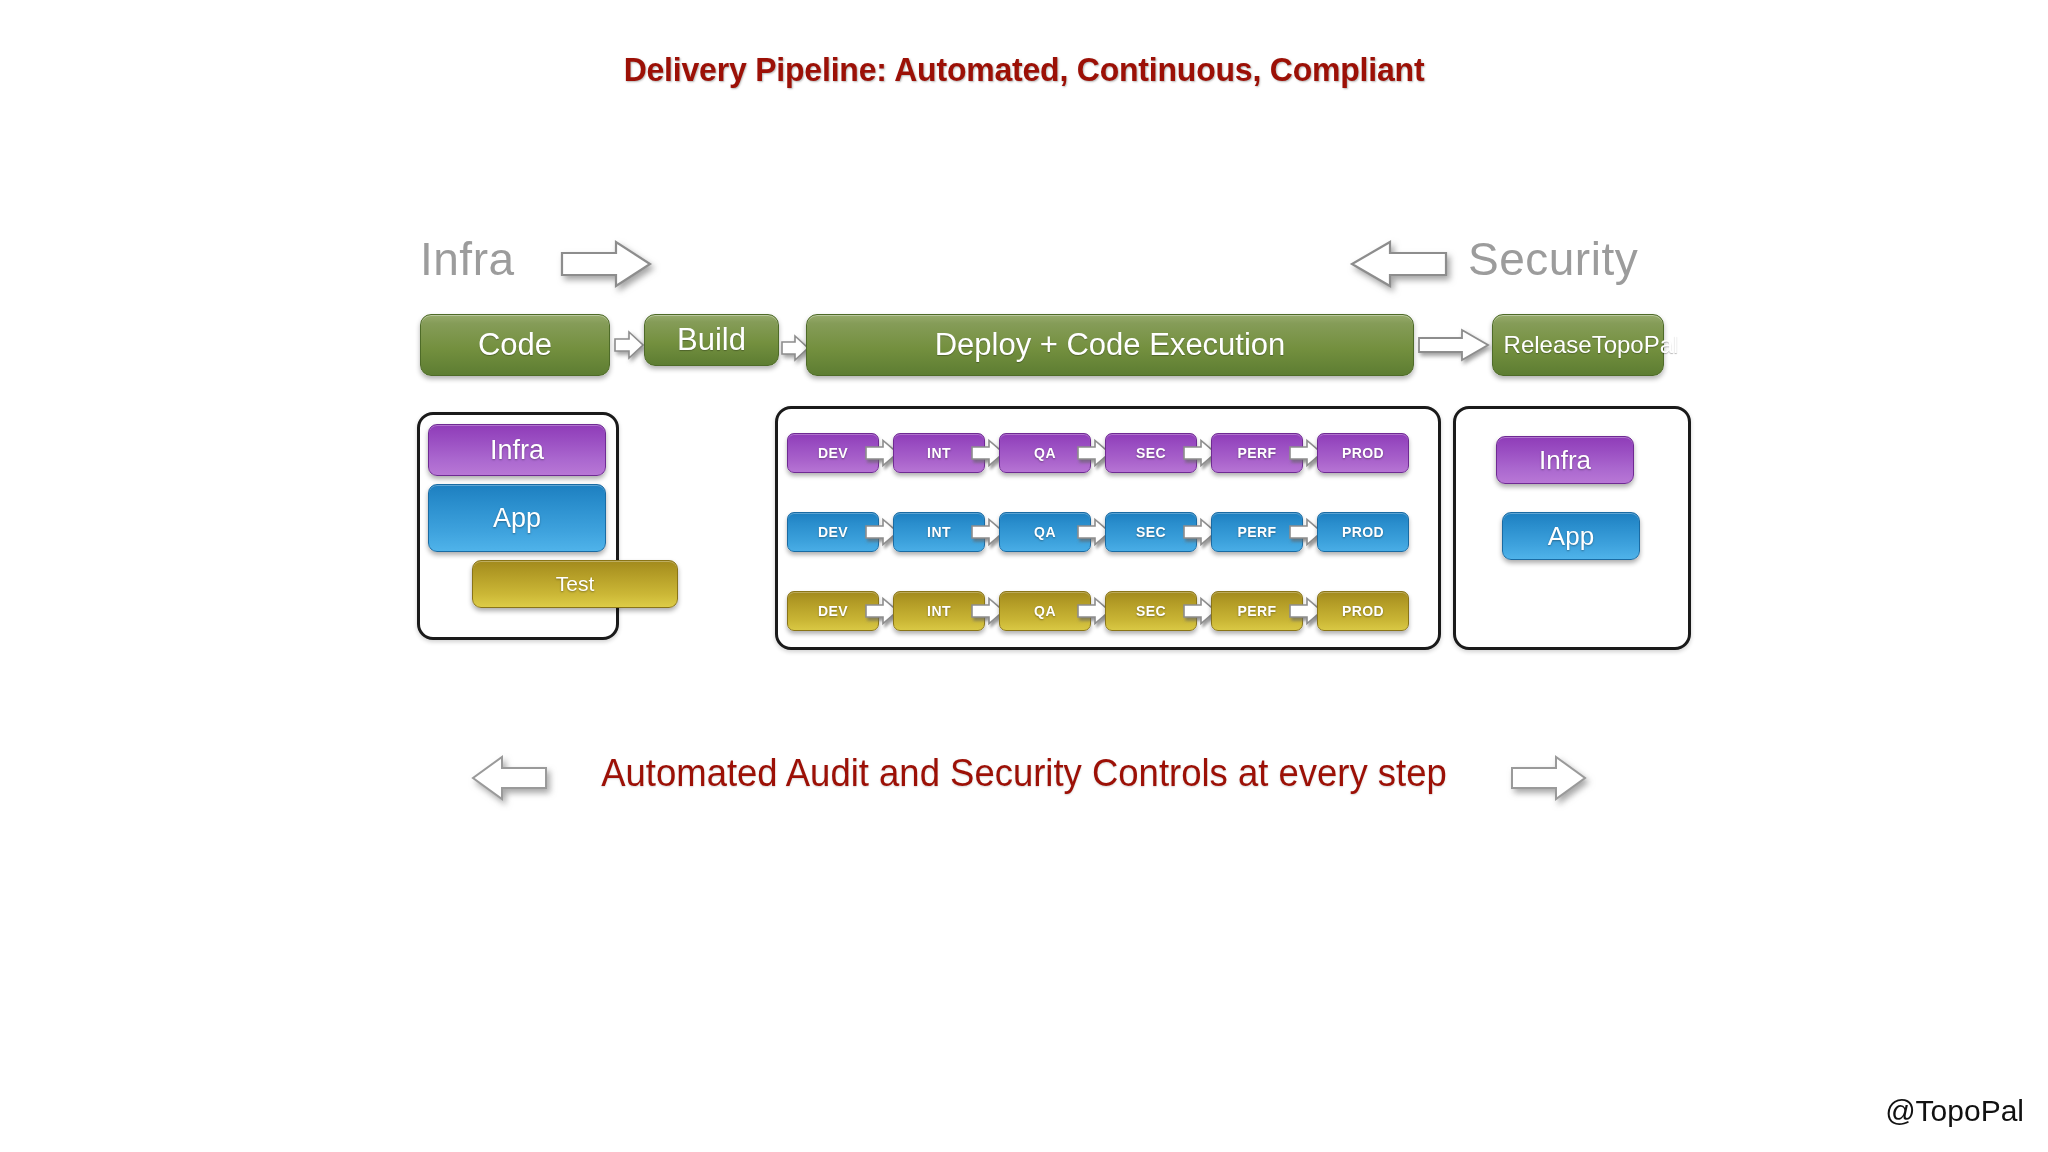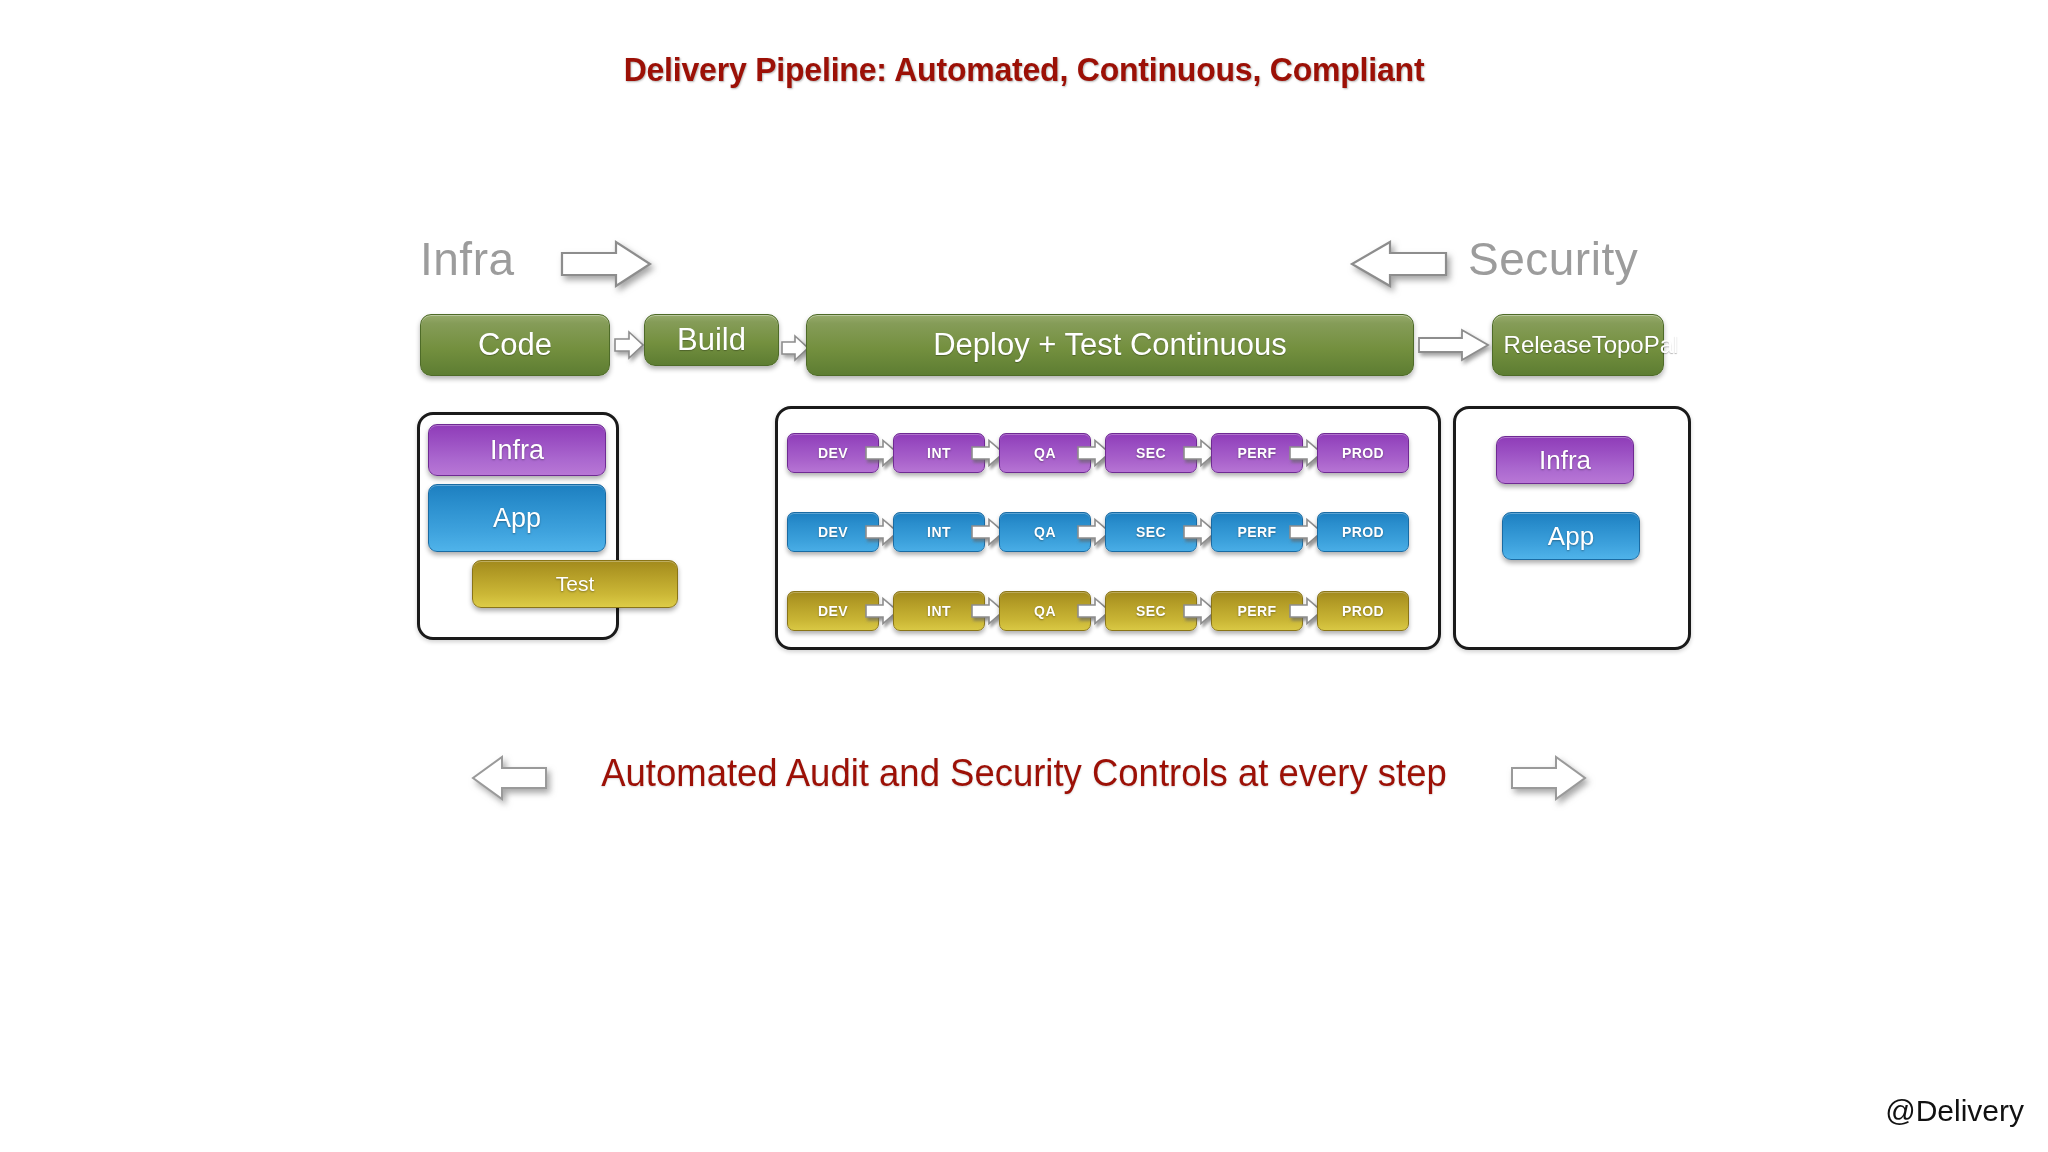--- a/index.html
+++ b/index.html
@@ -256,21 +256,21 @@
   <svg width="28" height="28" viewBox="0 0 28 28">
     <defs>
       <filter id="shc2" x="-50%" y="-50%" width="220%" height="220%">
         <feDropShadow dx="2" dy="3" stdDeviation="2" flood-color="#777" flood-opacity="0.7"></feDropShadow>
       </filter>
     </defs>
     <path d="M1,8 L14,8 L14,2 L27,14 L14,26 L14,20 L1,20 Z" fill="#ffffff" stroke="#8d8d8d" stroke-width="1.6" filter="url(#shc2)"></path>
   </svg>
 </div>
 
-<div class="stage bold" id="stage-deploy">Deploy + Test Continuous</div>
+<div class="stage bold" id="stage-deploy">Deploy + Code Execution</div>
 
 <div class="gconn" id="gconn-3">
   <svg width="72" height="34" viewBox="0 0 72 34">
     <defs>
       <filter id="shc3" x="-50%" y="-50%" width="220%" height="220%">
         <feDropShadow dx="2" dy="3" stdDeviation="2" flood-color="#777" flood-opacity="0.7"></feDropShadow>
       </filter>
     </defs>
     <path d="M1,10 L44,10 L44,2 L70,17 L44,32 L44,24 L1,24 Z" fill="#ffffff" stroke="#8d8d8d" stroke-width="1.8" filter="url(#shc3)"></path>
   </svg>
@@ -521,13 +521,13 @@
   <svg width="78" height="46" viewBox="0 0 78 46">
     <defs>
       <filter id="shb2" x="-45%" y="-45%" width="210%" height="210%">
         <feDropShadow dx="3" dy="4" stdDeviation="3" flood-color="#8a8a8a" flood-opacity="0.75"></feDropShadow>
       </filter>
     </defs>
     <path d="M2,13 L46,13 L46,2 L75,23 L46,44 L46,33 L2,33 Z" fill="#ffffff" stroke="#9a9a9a" stroke-width="2" filter="url(#shb2)"></path>
   </svg>
 </div>
 
-<div class="watermark">@Delivery</div>
+<div class="watermark">@TopoPal</div>
 
 </body></html>

